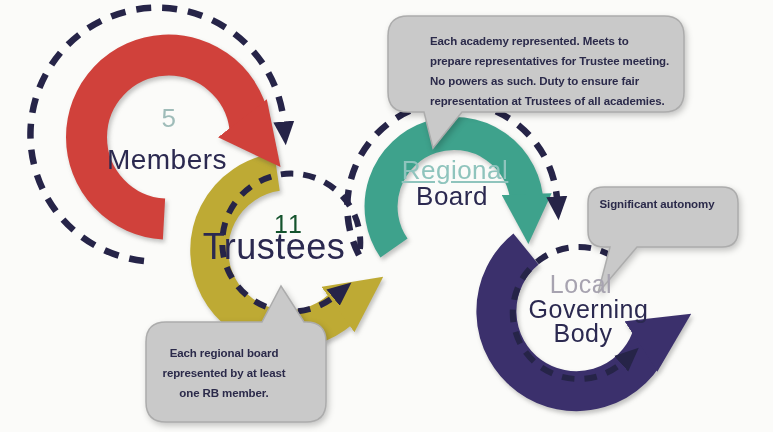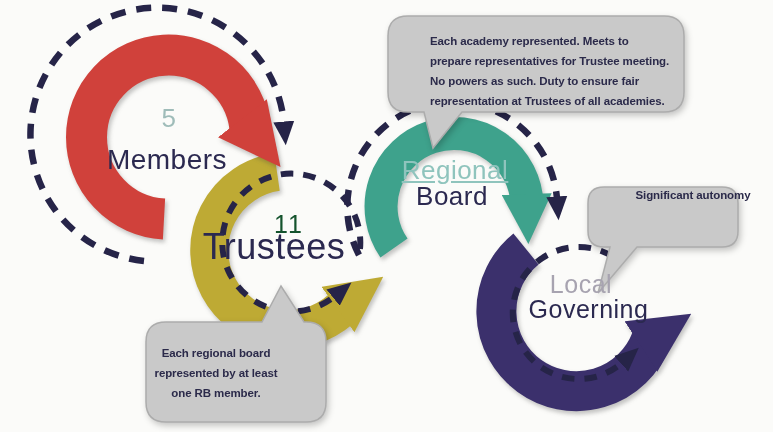--- a/index.html
+++ b/index.html
@@ -69,31 +69,32 @@
   <div class="lbl navy" style="left:167px;top:160px;font-size:28px;">Members</div>
 
   <div class="lbl count-mauve" style="left:289px;top:224px;font-size:25px;letter-spacing:2px;">11</div>
   <div class="lbl navy" style="left:274px;top:247px;font-size:36px;">Trustees</div>
 
   <div class="lbl pale-teal" style="left:455px;top:170px;font-size:26px;">Regional</div>
   <div class="lbl navy" style="left:452px;top:196px;font-size:26px;">Board</div>
 
   <div class="lbl pale-gray" style="left:581px;top:284px;font-size:25px;">Local</div>
   <div class="lbl navy" style="left:580px;top:309px;font-size:25px;padding-left:17px;">Governing</div>
+  <div class="lbl navy" style="left:583px;top:333px;font-size:25px;">Body</div>
 
   <div class="note" style="left:430px;top:31px;width:250px;">
     <div>Each academy represented. Meets to</div>
     <div>prepare representatives for Trustee meeting.</div>
     <div>No powers as such. Duty to ensure fair</div>
     <div>representation at Trustees of all academies.</div>
   </div>
 
-  <div class="note center" style="left:588px;top:186px;width:138px;line-height:19px;margin-left:36px;">
+  <div class="note center" style="left:588px;top:195px;width:138px;line-height:19px;">
     <div>Significant autonomy</div>
   </div>
 
-  <div class="note center" style="left:138px;top:343px;width:156px;">
+  <div class="note center" style="left:146px;top:343px;width:156px;">
     <div>Each regional board</div>
     <div>represented by at least</div>
     <div>one RB member.</div>
   </div>
 
 </div>
 
 </body></html>

